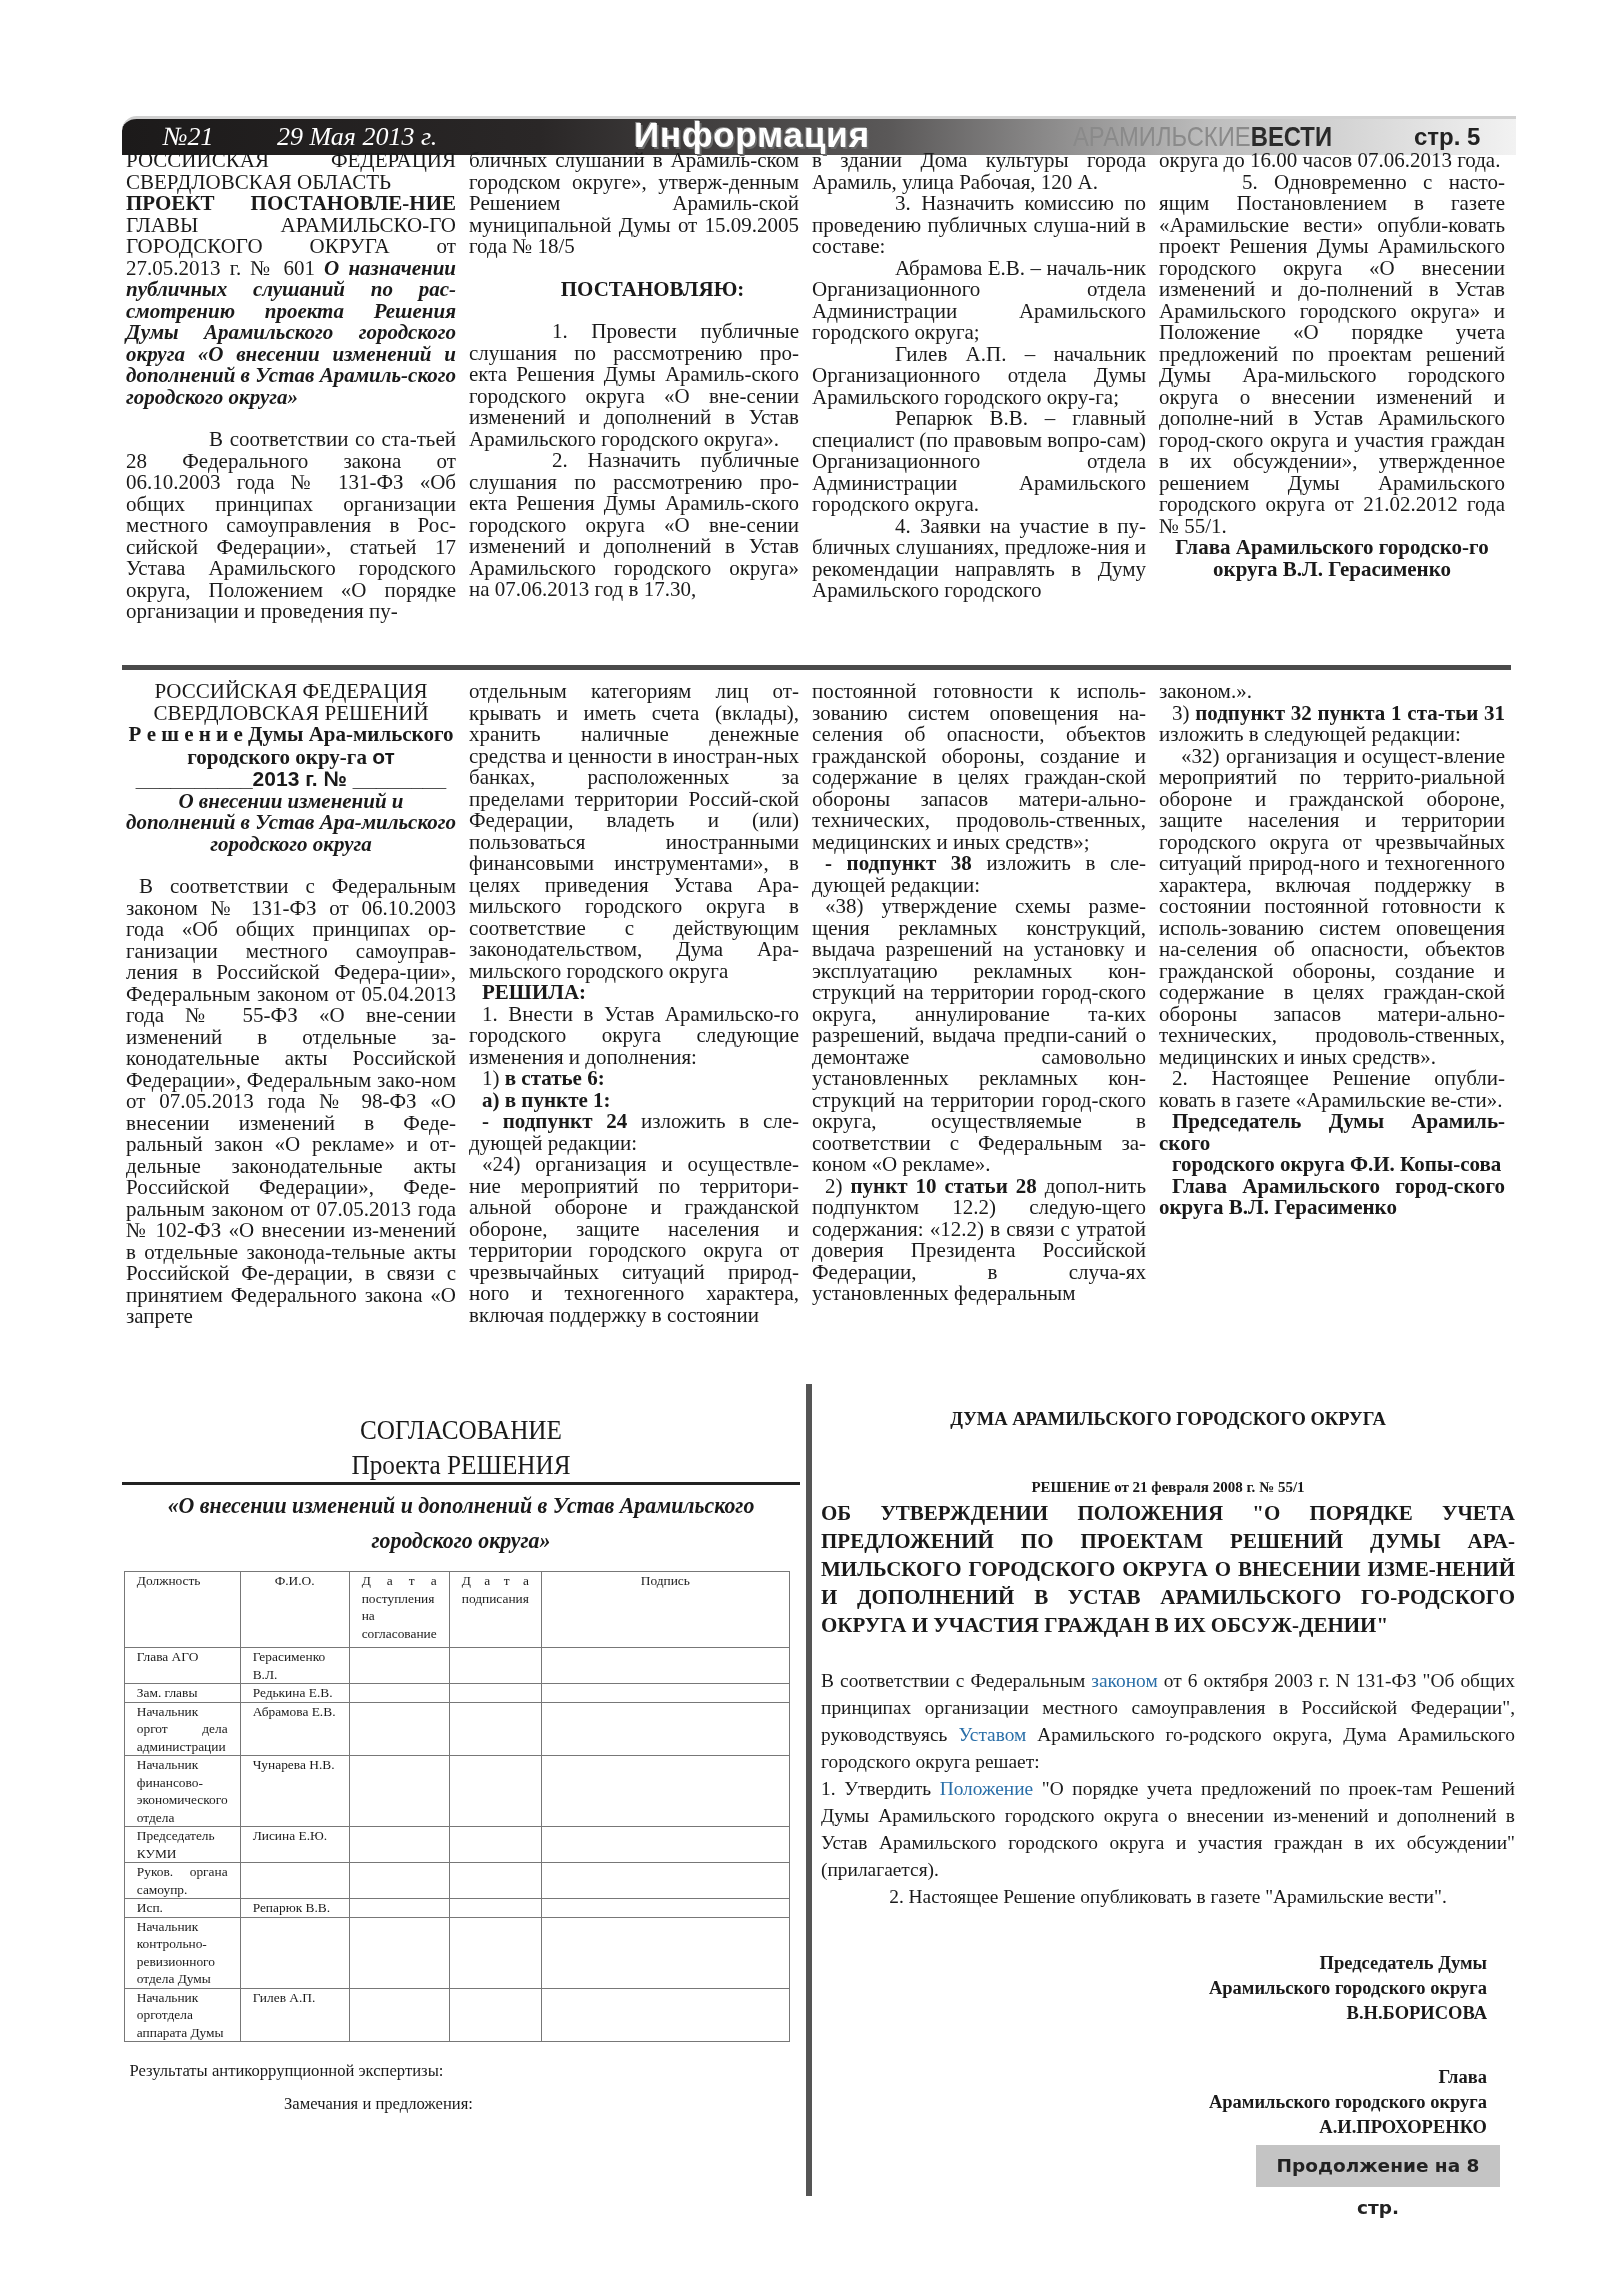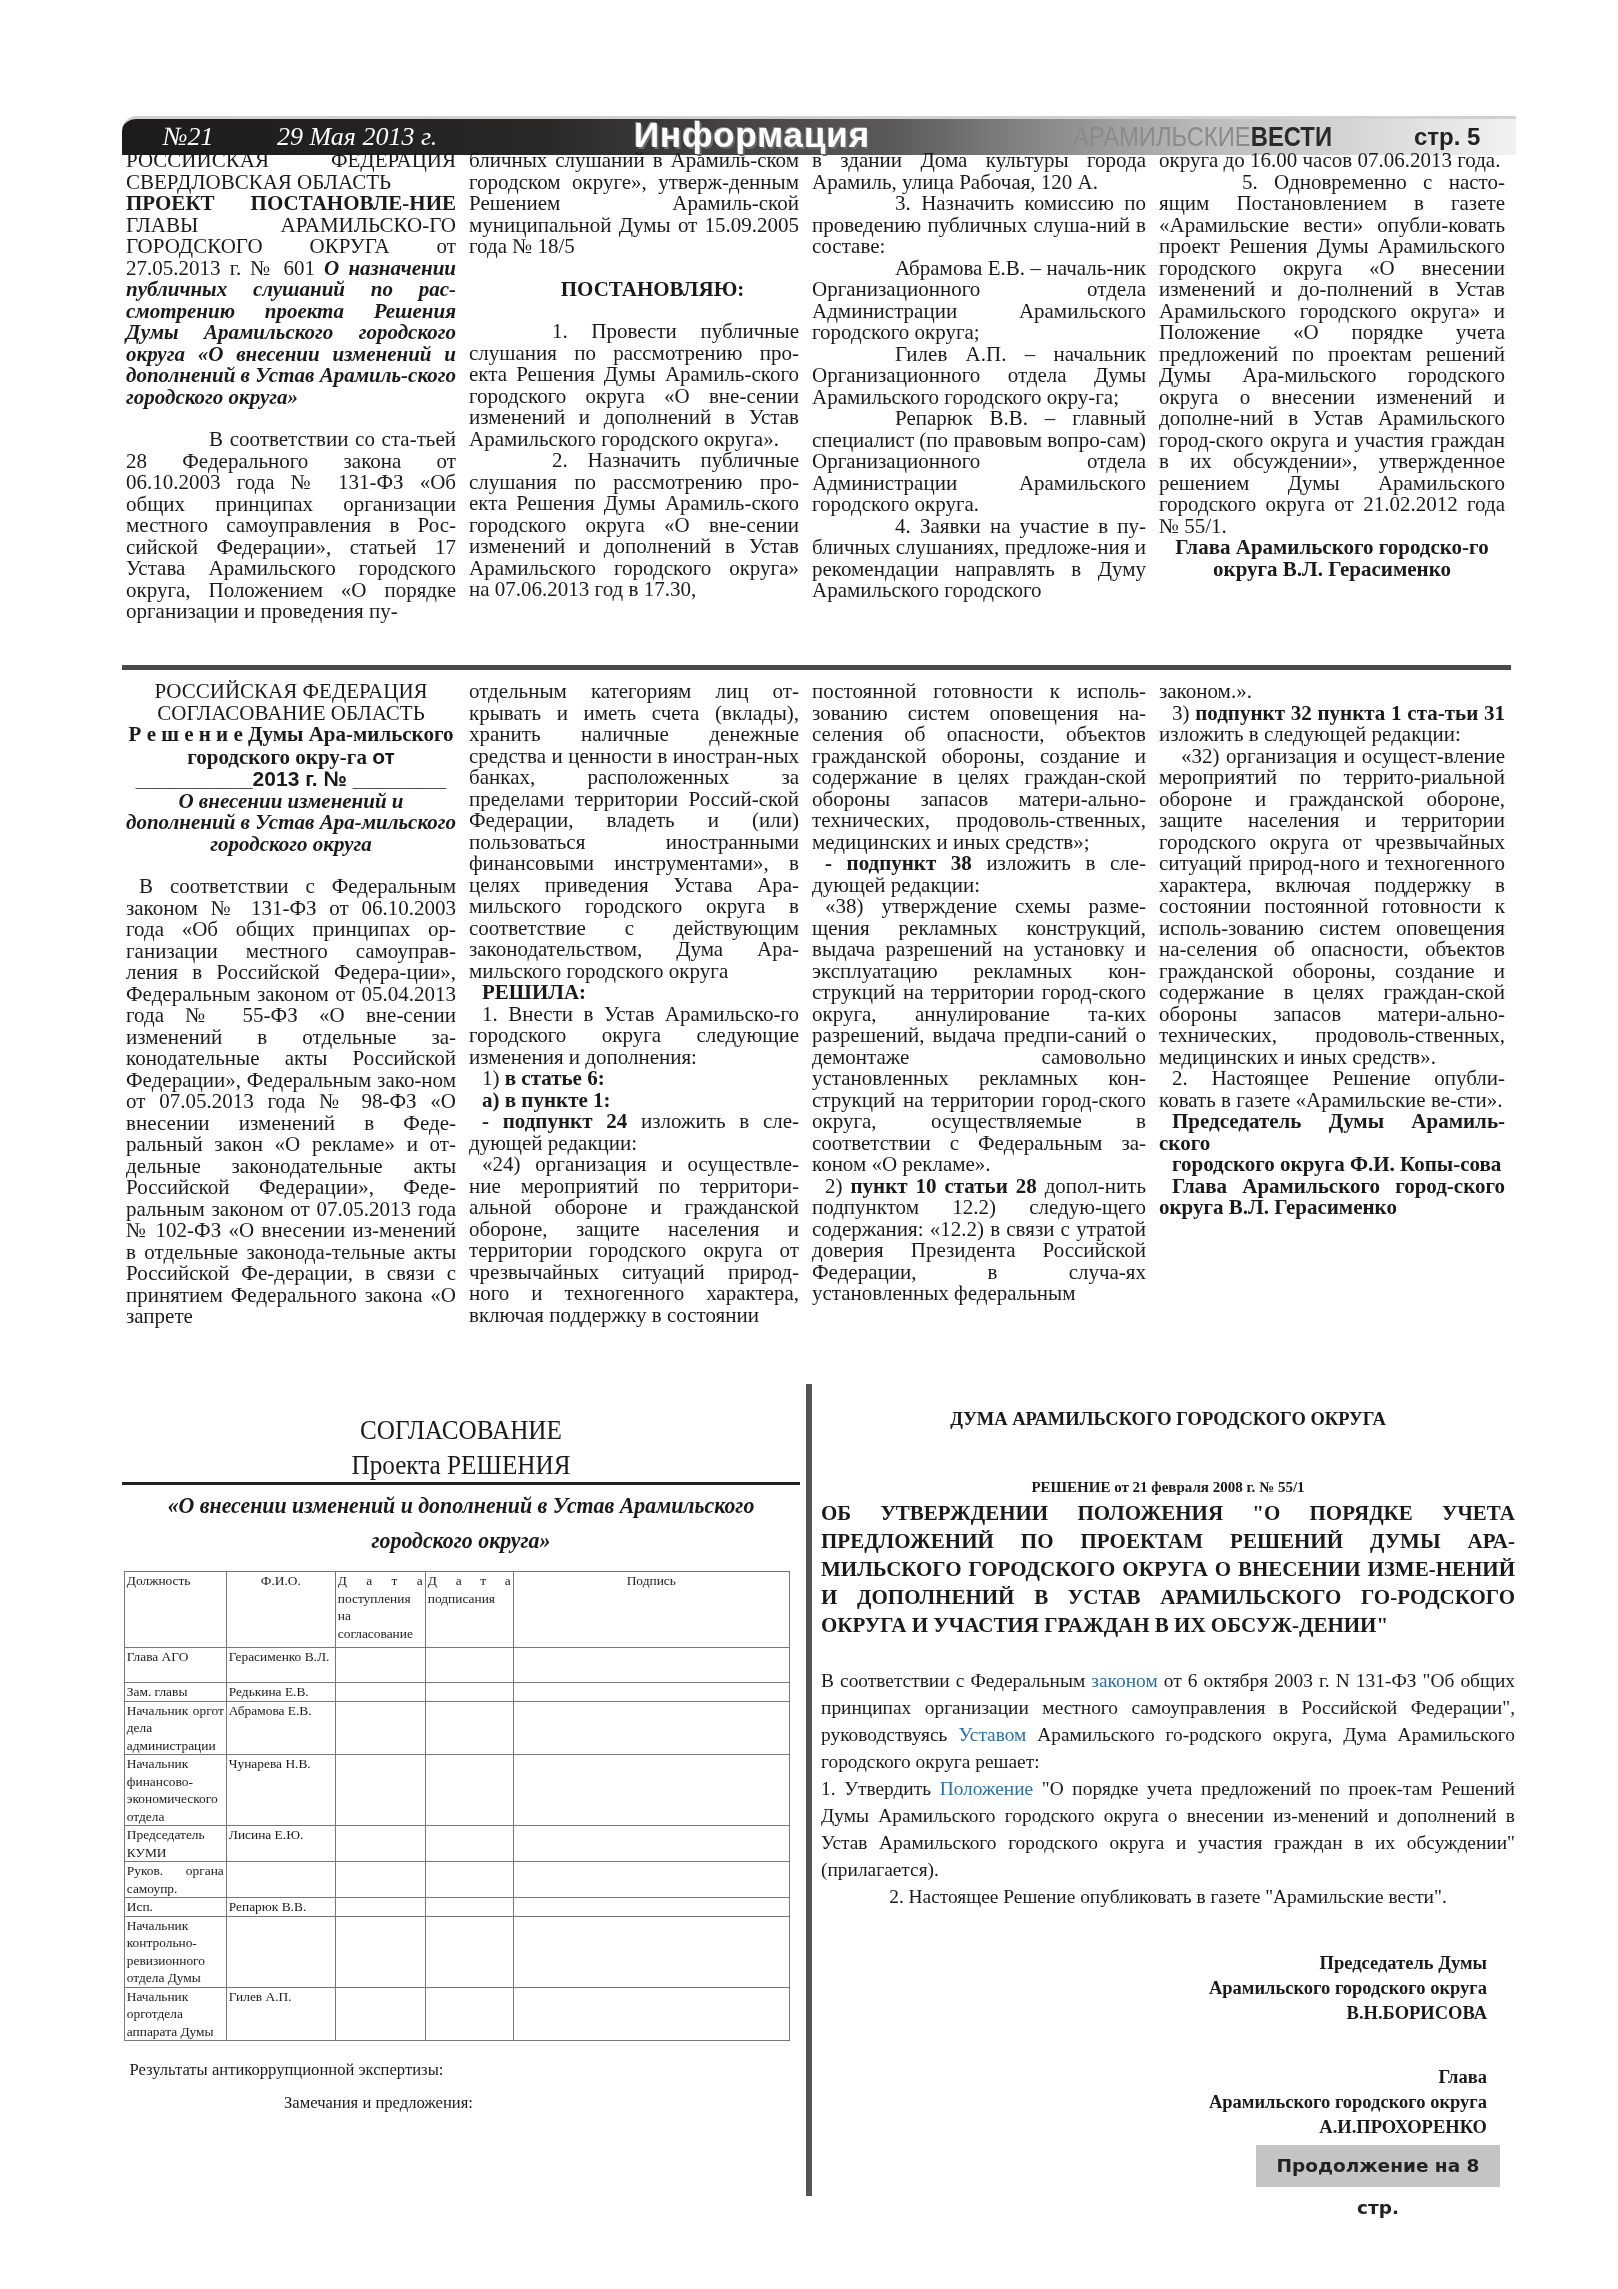--- a/index.html
+++ b/index.html
@@ -37,21 +37,21 @@
   .top { top: 150px; }
   .mid { top: 681px; }
 
   
   .appr { position: absolute; left: 122px; top: 1412px; width: 678px; }
   .appr-title { text-align: center; font-size: 28px; line-height: 35px; font-family: "Liberation Serif", serif; transform: scaleX(0.9); }
   .appr-sub { text-align: center; font-size: 28px; line-height: 35px; transform: scaleX(0.9); }
   .appr-line { height: 2.8px; background: #222; margin: 0 0 3.7px 0; }
   .appr-doc { text-align: center; font-size: 23px; line-height: 35px; font-weight: bold; font-style: italic; transform: scaleX(0.95); }
   table.grid { border-collapse: collapse; width: 666px; margin-left: 1.8px; margin-top: 13px; font-size: 13.4px; line-height: 17.5px; }
-  table.grid td { border: 1.4px solid #777; vertical-align: top; padding: 0 2px; }
+  table.grid td { border: 1.4px solid #777; vertical-align: top; padding: 0 12px; }
   table.grid td.pos { width: 102px; text-align: justify; }
   table.grid td.fio { width: 109px; }
   table.grid td.d1 { width: 90px; }
   table.grid td.d2 { width: 88px; }
   .appr-foot1 { font-size: 16.6px; line-height: 24px; margin-top: 16.6px; margin-left: 7.4px; }
   .appr-foot2 { font-size: 16.6px; line-height: 24px; margin-top: 9.2px; margin-left: 162px; }
 
   .vdiv { position: absolute; left: 806px; top: 1384px; width: 5.5px; height: 812px; background: #555; }
 
   
@@ -101,21 +101,21 @@
 <div class="col c4 top">
   <p>округа до 16.00 часов 07.06.2013 года.</p>
   <p class="ind">5. Одновременно с насто-ящим Постановлением в газете «Арамильские вести» опубли-ковать проект Решения Думы Арамильского городского округа «О внесении изменений и до-полнений в Устав Арамильского городского округа» и Положение «О порядке учета предложений по проектам решений Думы Ара-мильского городского округа о внесении изменений и дополне-ний в Устав Арамильского город-ского округа и участия граждан в их обсуждении», утвержденное решением Думы Арамильского городского округа от 21.02.2012 года № 55/1.</p>
   <p class="b ctr">Глава Арамильского городско-го округа В.Л. Герасименко</p>
 </div>
 
 <div class="rule" style="left:122px;top:665px;width:1389px;height:4.6px;"></div>
 
 <div class="col c1 mid">
   <p class="ctr">РОССИЙСКАЯ ФЕДЕРАЦИЯ</p>
-  <p class="ctr">СОГЛАСОВАНИЕ ОБЛАСТЬ</p>
+  <p class="ctr">СВЕРДЛОВСКАЯ РЕШЕНИЙ</p>
   <p class="ctr b"><span>Р е ш е н и е Думы Ара-мильского городского окру-га </span><span style="font-family:'Liberation Sans',sans-serif">от __________2013 г. № ________</span></p>
   <p class="ctr bi">О внесении изменений и дополнений в Устав Ара-мильского городского округа</p>
   <div class="gap"></div>
   <p style="text-indent:13px">В соответствии с Федеральным законом № 131-ФЗ от 06.10.2003 года «Об общих принципах ор-ганизации местного самоуправ-ления в Российской Федера-ции», Федеральным законом от 05.04.2013 года № 55-ФЗ «О вне-сении изменений в отдельные за-конодательные акты Российской Федерации», Федеральным зако-ном от 07.05.2013 года № 98-ФЗ «О внесении изменений в Феде-ральный закон «О рекламе» и от-дельные законодательные акты Российской Федерации», Феде-ральным законом от 07.05.2013 года № 102-ФЗ «О внесении из-менений в отдельные законода-тельные акты Российской Фе-дерации, в связи с принятием Федерального закона «О запрете</p>
 </div>
 <div class="col c2 mid">
   <p>отдельным категориям лиц от-крывать и иметь счета (вклады), хранить наличные денежные средства и ценности в иностран-ных банках, расположенных за пределами территории Россий-ской Федерации, владеть и (или) пользоваться иностранными финансовыми инструментами», в целях приведения Устава Ара-мильского городского округа в соответствие с действующим законодательством, Дума Ара-мильского городского округа</p>
   <p class="b" style="padding-left:13px">РЕШИЛА:</p>
   <p style="text-indent:13px">1. Внести в Устав Арамильско-го городского округа следующие изменения и дополнения:</p>
   <p style="padding-left:13px"><span>1) </span><span class="b">в статье 6:</span></p>

